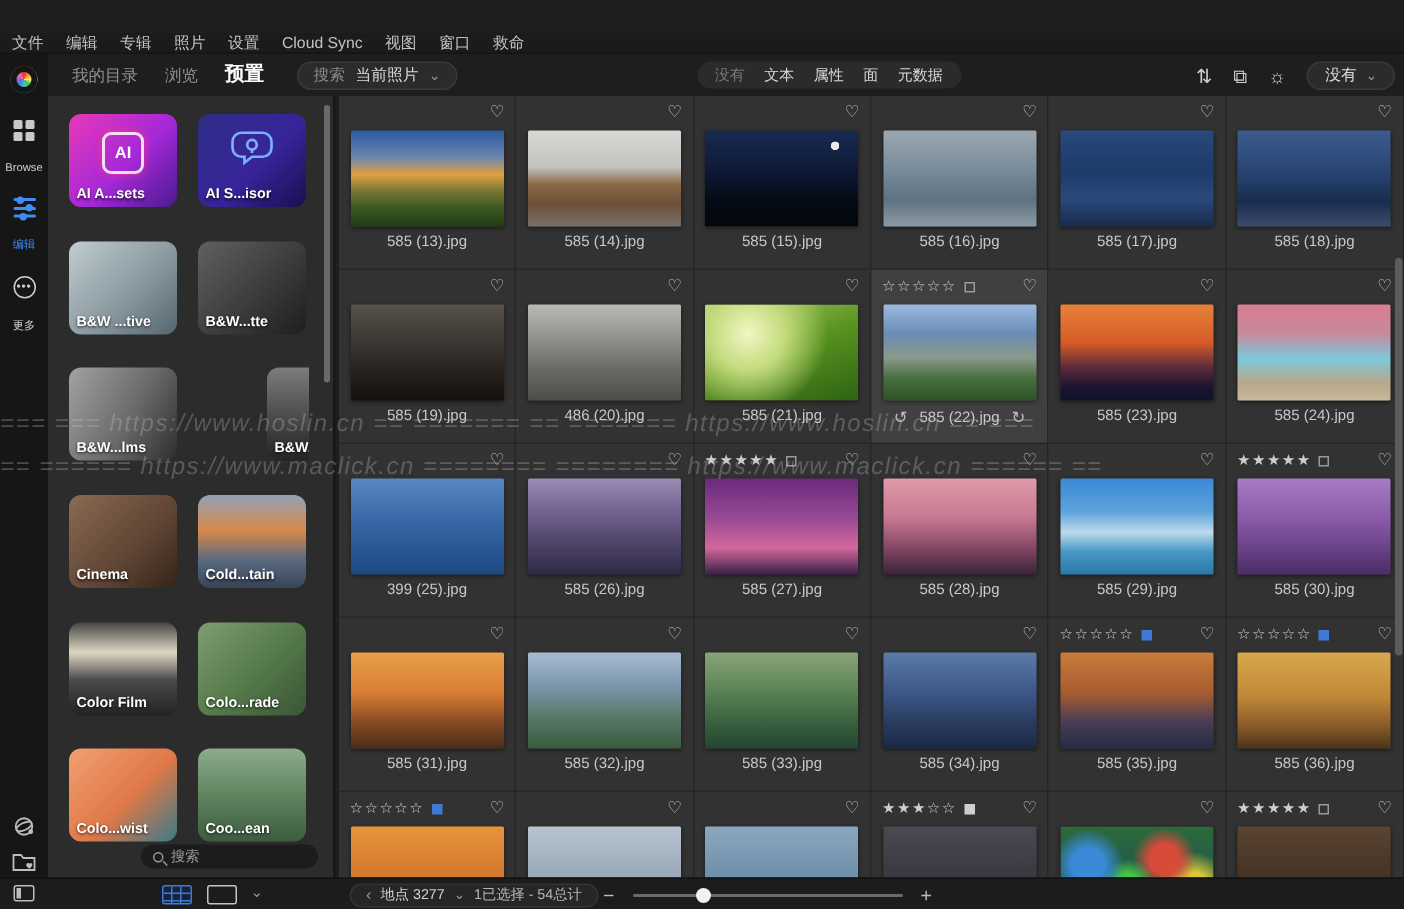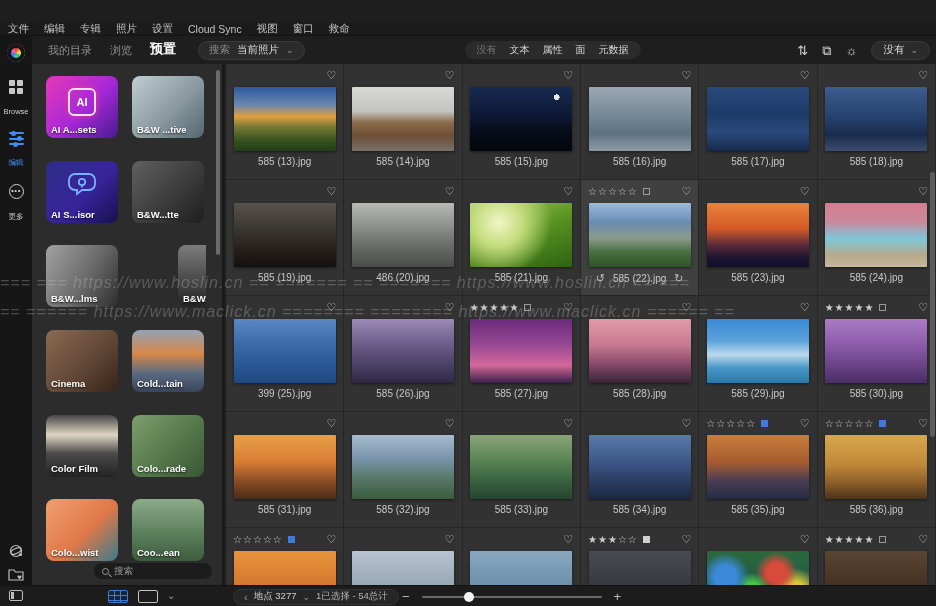--- a/index.html
+++ b/index.html
@@ -184,30 +184,30 @@
       </svg>
     </div>
   </div>
 
   <div class="presets">
     <div class="preset-list">
         <div class="preset-card" style="background: linear-gradient(135deg, rgb(232, 56, 184), rgb(164, 40, 216) 55%, rgb(74, 26, 144));">
           <div class="preset-ico ai-chip">AI</div>
           <span class="preset-name">AI A...sets</span>
         </div>
-        <div class="preset-card" style="background: linear-gradient(135deg, rgb(192, 205, 210), rgb(138, 154, 160) 55%, rgb(86, 102, 112));">
-          <span class="preset-name">B&amp;W ...tive</span>
-        </div>
         <div class="preset-card" style="background: linear-gradient(135deg, rgb(46, 46, 134), rgb(56, 36, 154) 55%, rgb(24, 16, 80));">
           <div class="preset-ico"><svg width="34" height="30" viewBox="0 0 34 30" fill="none" stroke="#7ab0ff" stroke-width="1.8">
               <path d="M10 4 h14 a6 6 0 0 1 6 6 v4 a6 6 0 0 1 -6 6 h-7 l-5 4 v-4 h-2 a6 6 0 0 1 -6 -6 v-4 a6 6 0 0 1 6 -6 z"></path>
               <circle cx="17" cy="12" r="3.2"></circle>
               <line x1="17" y1="15.5" x2="17" y2="17.5"></line>
             </svg></div>
           <span class="preset-name">AI S...isor</span>
+        </div>
+        <div class="preset-card" style="background: linear-gradient(135deg, rgb(192, 205, 210), rgb(138, 154, 160) 55%, rgb(86, 102, 112));">
+          <span class="preset-name">B&amp;W ...tive</span>
         </div>
         <div class="preset-card" style="background: linear-gradient(135deg, rgb(96, 96, 96), rgb(60, 60, 60) 55%, rgb(30, 30, 30));">
           <span class="preset-name">B&amp;W...tte</span>
         </div>
         <div class="preset-card" style="background: linear-gradient(120deg, rgb(162, 162, 162), rgb(106, 106, 106) 55%, rgb(46, 46, 46));">
           <span class="preset-name">B&amp;W...lms</span>
         </div>
         <div class="preset-card" style="background: linear-gradient(rgb(124, 124, 124), rgb(74, 74, 74) 55%, rgb(36, 36, 36)); margin-left: 46px;">
           <span class="preset-name">B&amp;W...ern</span>
         </div>

